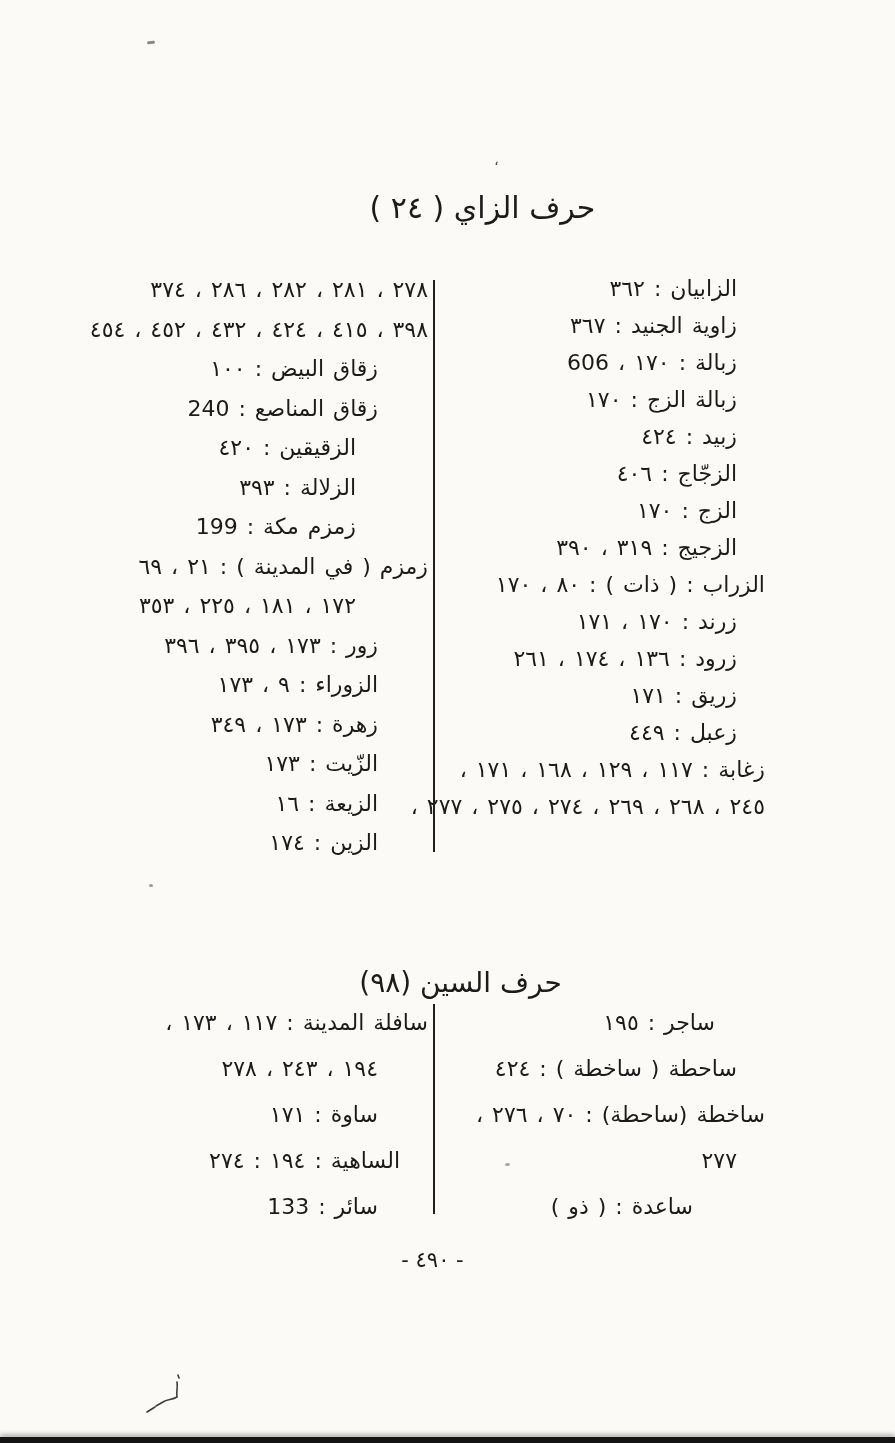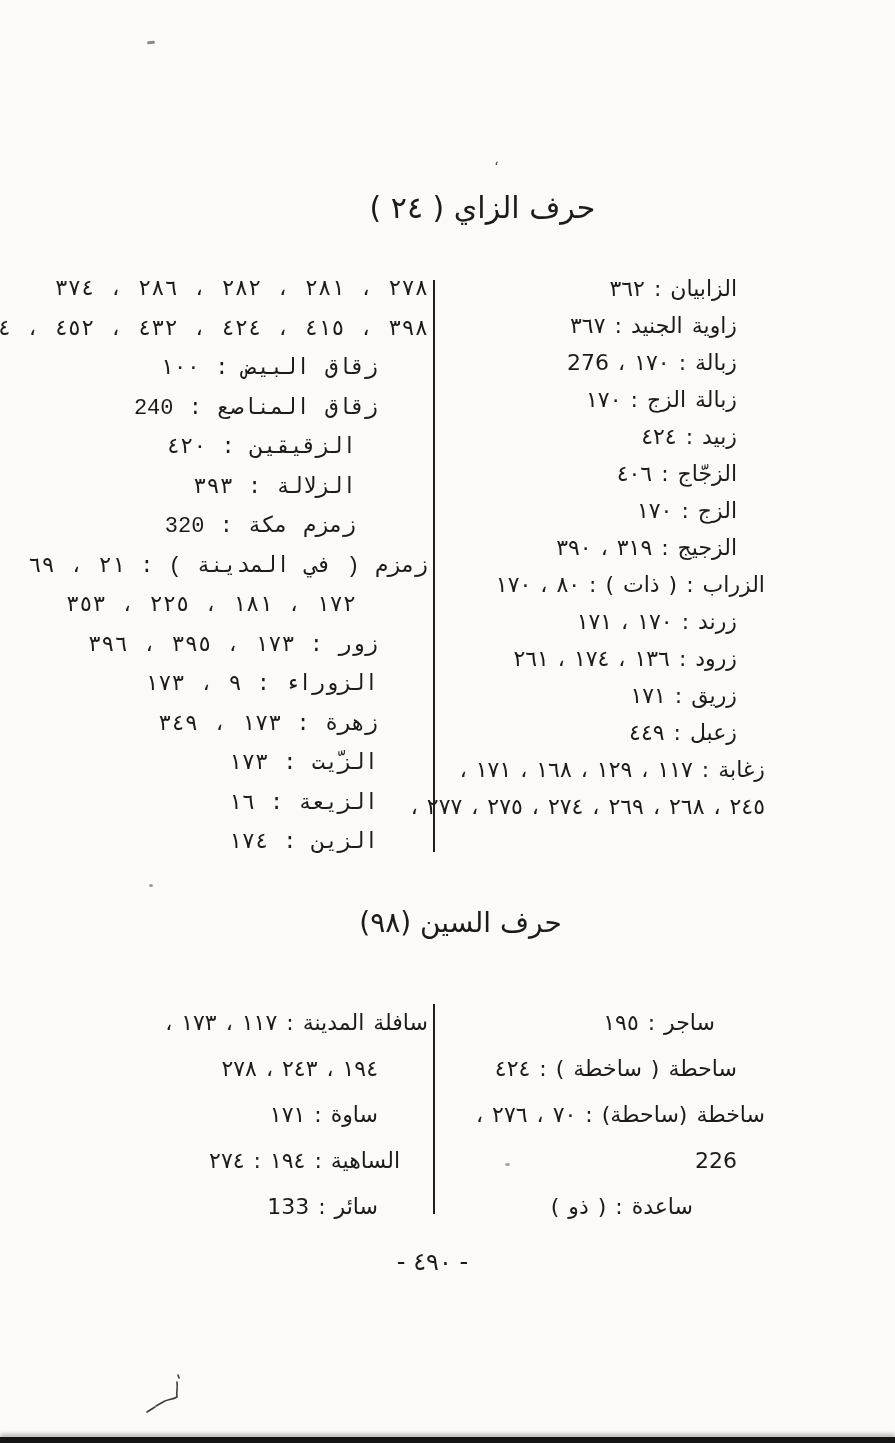--- a/index.html
+++ b/index.html
@@ -14,21 +14,21 @@
     overflow:hidden;
   }
   .section-header{
     position:absolute;left:0;width:100%;
     text-align:center;
     font-size:30px;font-weight:normal;
     letter-spacing:1px;
     box-sizing:border-box;
   }
   #header-zay{top:190px;padding-left:70px;}
-  #header-sin{top:906px;padding-left:26px;font-size:28px;text-align:center;}
+  #header-sin{top:966px;padding-left:26px;font-size:28px;text-align:center;}
   .index-section{
     position:absolute;
     display:flex;
     align-items:stretch;
   }
   #section-zay{top:270px;right:130px;width:672px;height:594px;}
   #section-sin{top:1000px;right:130px;width:672px;height:232px;}
   .col{box-sizing:border-box;}
   .col-zay-right{width:325px;}
   .col-zay-left{width:333px;}
@@ -41,29 +41,29 @@
   }
   #section-sin .divider{margin:4px 5px 18px 5px;}
   .entry{
     font-size:22px;
     white-space:nowrap;
     text-align:right;
     box-sizing:border-box;
     word-spacing:2px;
   }
   .col-zay-right .entry{line-height:37px;height:37px;}
-  .col-zay-left .entry{line-height:39.5px;height:39.5px;font-family:Liberation Mono, monospace;}
+  .col-zay-left .entry{line-height:39.5px;height:39.5px;}
   .col-sin-right .entry,.col-sin-left .entry{line-height:46px;height:46px;}
   .pr0{padding-right:0;}
   .pr1{padding-right:28px;}
   .pr2{padding-right:50px;}
   .pr3{padding-right:72px;}
   .page-number{
     position:absolute;top:1248px;left:0;width:100%;
-    text-align:center;font-size:24px;letter-spacing:2px;
+    text-align:center;font-size:21px;letter-spacing:2px;
     box-sizing:border-box;padding-right:30px;
   }
   .speck-top{
     position:absolute;left:147px;top:41px;
     width:8px;height:3px;background:#8a8a86;border-radius:2px;
     transform:rotate(-8deg);
   }
   .mark-comma{
     position:absolute;left:494px;top:151px;
     font-size:15px;color:#4a4a46;
@@ -92,21 +92,21 @@
 
   <div class="speck-top"></div>
   <div class="mark-comma">،</div>
 
   <div id="header-zay" class="section-header">حرف الزاي ( ٢٤ )</div>
 
   <div id="section-zay" class="index-section">
     <div class="col col-zay-right">
       <div class="entry pr1">الزابيان : ٣٦٢</div>
       <div class="entry pr1">زاوية الجنيد : ٣٦٧</div>
-      <div class="entry pr1">زبالة : ١٧٠ ، 276</div>
+      <div class="entry pr1">زبالة : ١٧٠ ، 606</div>
       <div class="entry pr1">زبالة الزج : ١٧٠</div>
       <div class="entry pr1">زبيد : ٤٢٤</div>
       <div class="entry pr1">الزجّاج : ٤٠٦</div>
       <div class="entry pr1">الزج : ١٧٠</div>
       <div class="entry pr1">الزجيج : ٣١٩ ، ٣٩٠</div>
       <div class="entry pr0">الزراب : ( ذات ) : ٨٠ ، ١٧٠</div>
       <div class="entry pr1">زرند : ١٧٠ ، ١٧١</div>
       <div class="entry pr1">زرود : ١٣٦ ، ١٧٤ ، ٢٦١</div>
       <div class="entry pr1">زريق : ١٧١</div>
       <div class="entry pr1">زعبل : ٤٤٩</div>
@@ -114,40 +114,40 @@
       <div class="entry pr0">٢٤٥ ، ٢٦٨ ، ٢٦٩ ، ٢٧٤ ، ٢٧٥ ، ٢٧٧ ،</div>
     </div>
     <div class="divider"></div>
     <div class="col col-zay-left">
       <div class="entry pr0">٢٧٨ ، ٢٨١ ، ٢٨٢ ، ٢٨٦ ، ٣٧٤</div>
       <div class="entry pr0">٣٩٨ ، ٤١٥ ، ٤٢٤ ، ٤٣٢ ، ٤٥٢ ، ٤٥٤</div>
       <div class="entry pr2">زقاق البيض : ١٠٠</div>
       <div class="entry pr2">زقاق المناصع : 240</div>
       <div class="entry pr3">الزقيقين : ٤٢٠</div>
       <div class="entry pr3">الزلالة : ٣٩٣</div>
-      <div class="entry pr3">زمزم مكة : 320</div>
+      <div class="entry pr3">زمزم مكة : 199</div>
       <div class="entry pr0">زمزم ( في المدينة ) : ٢١ ، ٦٩</div>
       <div class="entry pr3">١٧٢ ، ١٨١ ، ٢٢٥ ، ٣٥٣</div>
       <div class="entry pr2">زور : ١٧٣ ، ٣٩٥ ، ٣٩٦</div>
       <div class="entry pr2">الزوراء : ٩ ، ١٧٣</div>
       <div class="entry pr2">زهرة : ١٧٣ ، ٣٤٩</div>
       <div class="entry pr2">الزّيت : ١٧٣</div>
       <div class="entry pr2">الزيعة : ١٦</div>
       <div class="entry pr2">الزين : ١٧٤</div>
     </div>
   </div>
 
   <div id="header-sin" class="section-header">حرف السين (٩٨)</div>
 
   <div id="section-sin" class="index-section">
     <div class="col col-sin-right">
       <div class="entry pr2">ساجر : ١٩٥</div>
       <div class="entry pr1">ساحطة ( ساخطة ) : ٤٢٤</div>
       <div class="entry pr0">ساخطة (ساحطة) : ٧٠ ، ٢٧٦ ،</div>
-      <div class="entry pr1">226</div>
+      <div class="entry pr1">٢٧٧</div>
       <div class="entry pr3">ساعدة : ( ذو )</div>
     </div>
     <div class="divider"></div>
     <div class="col col-sin-left">
       <div class="entry pr0">سافلة المدينة : ١١٧ ، ١٧٣ ،</div>
       <div class="entry pr2">١٩٤ ، ٢٤٣ ، ٢٧٨</div>
       <div class="entry pr2">ساوة : ١٧١</div>
       <div class="entry pr1">الساهية : ١٩٤ : ٢٧٤</div>
       <div class="entry pr2">سائر : 133</div>
     </div>

